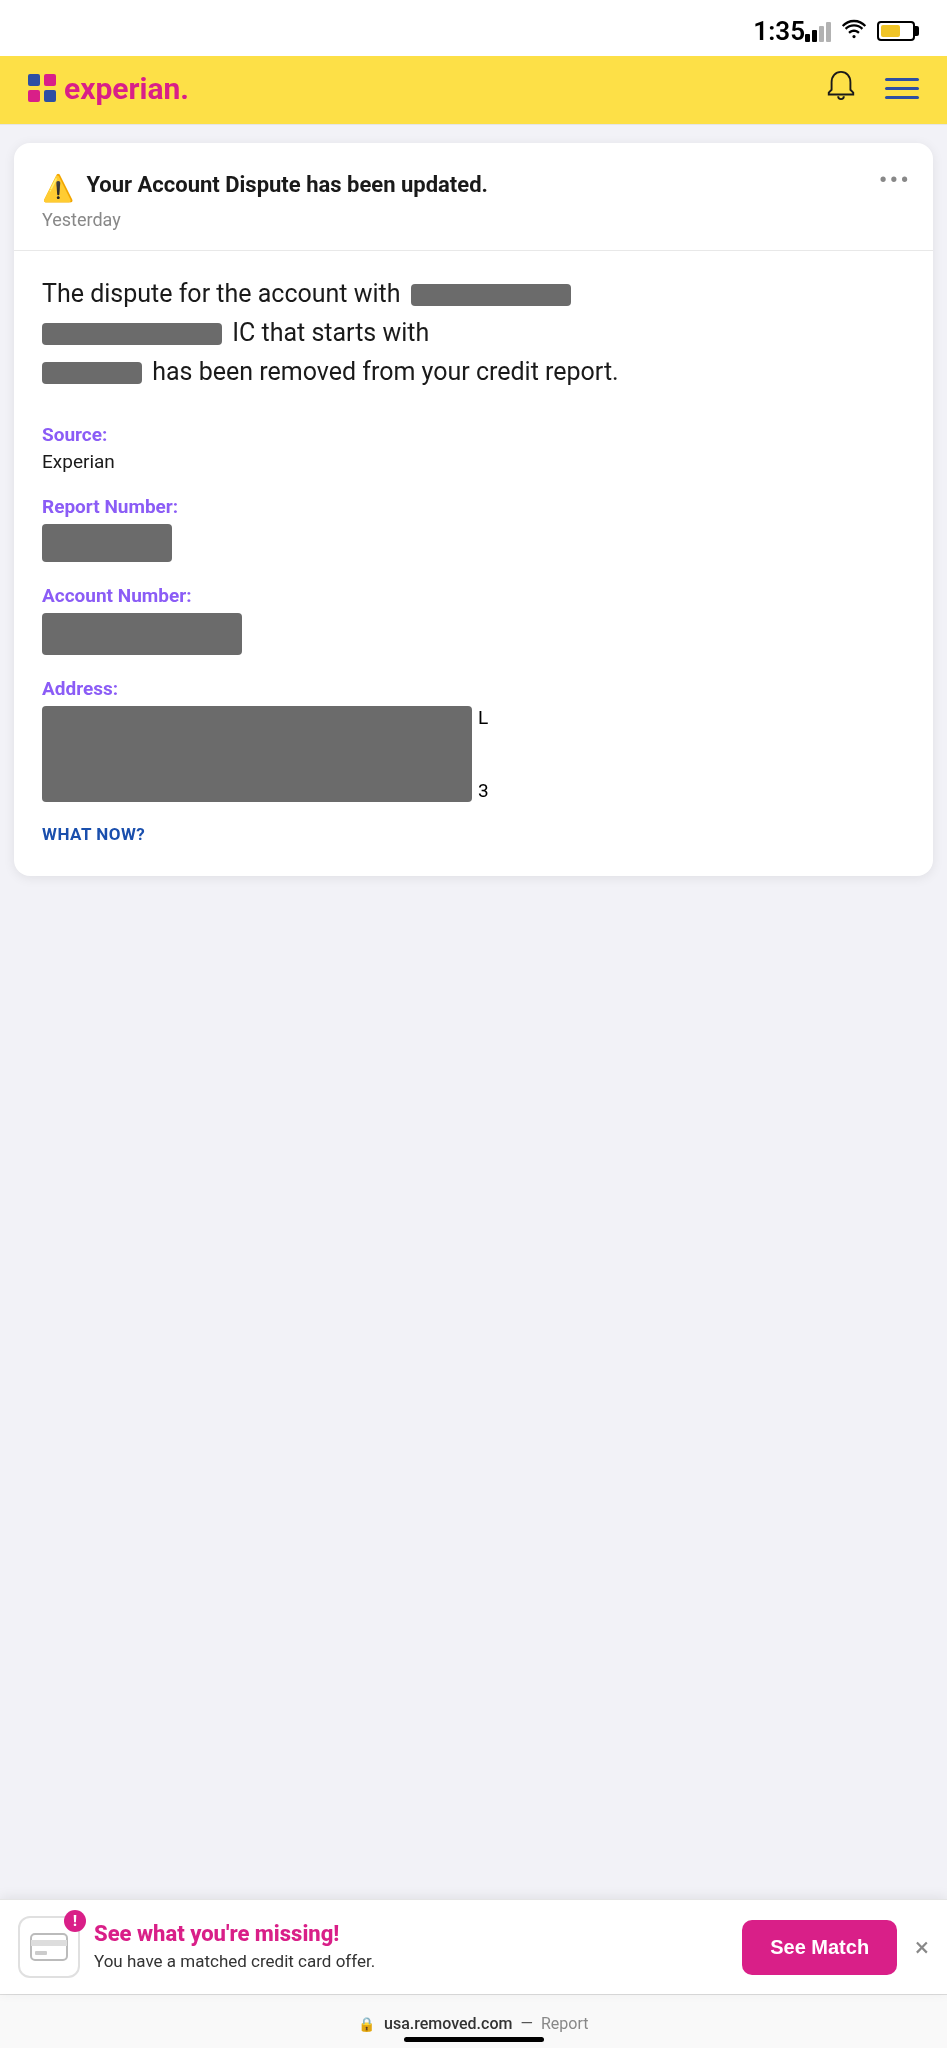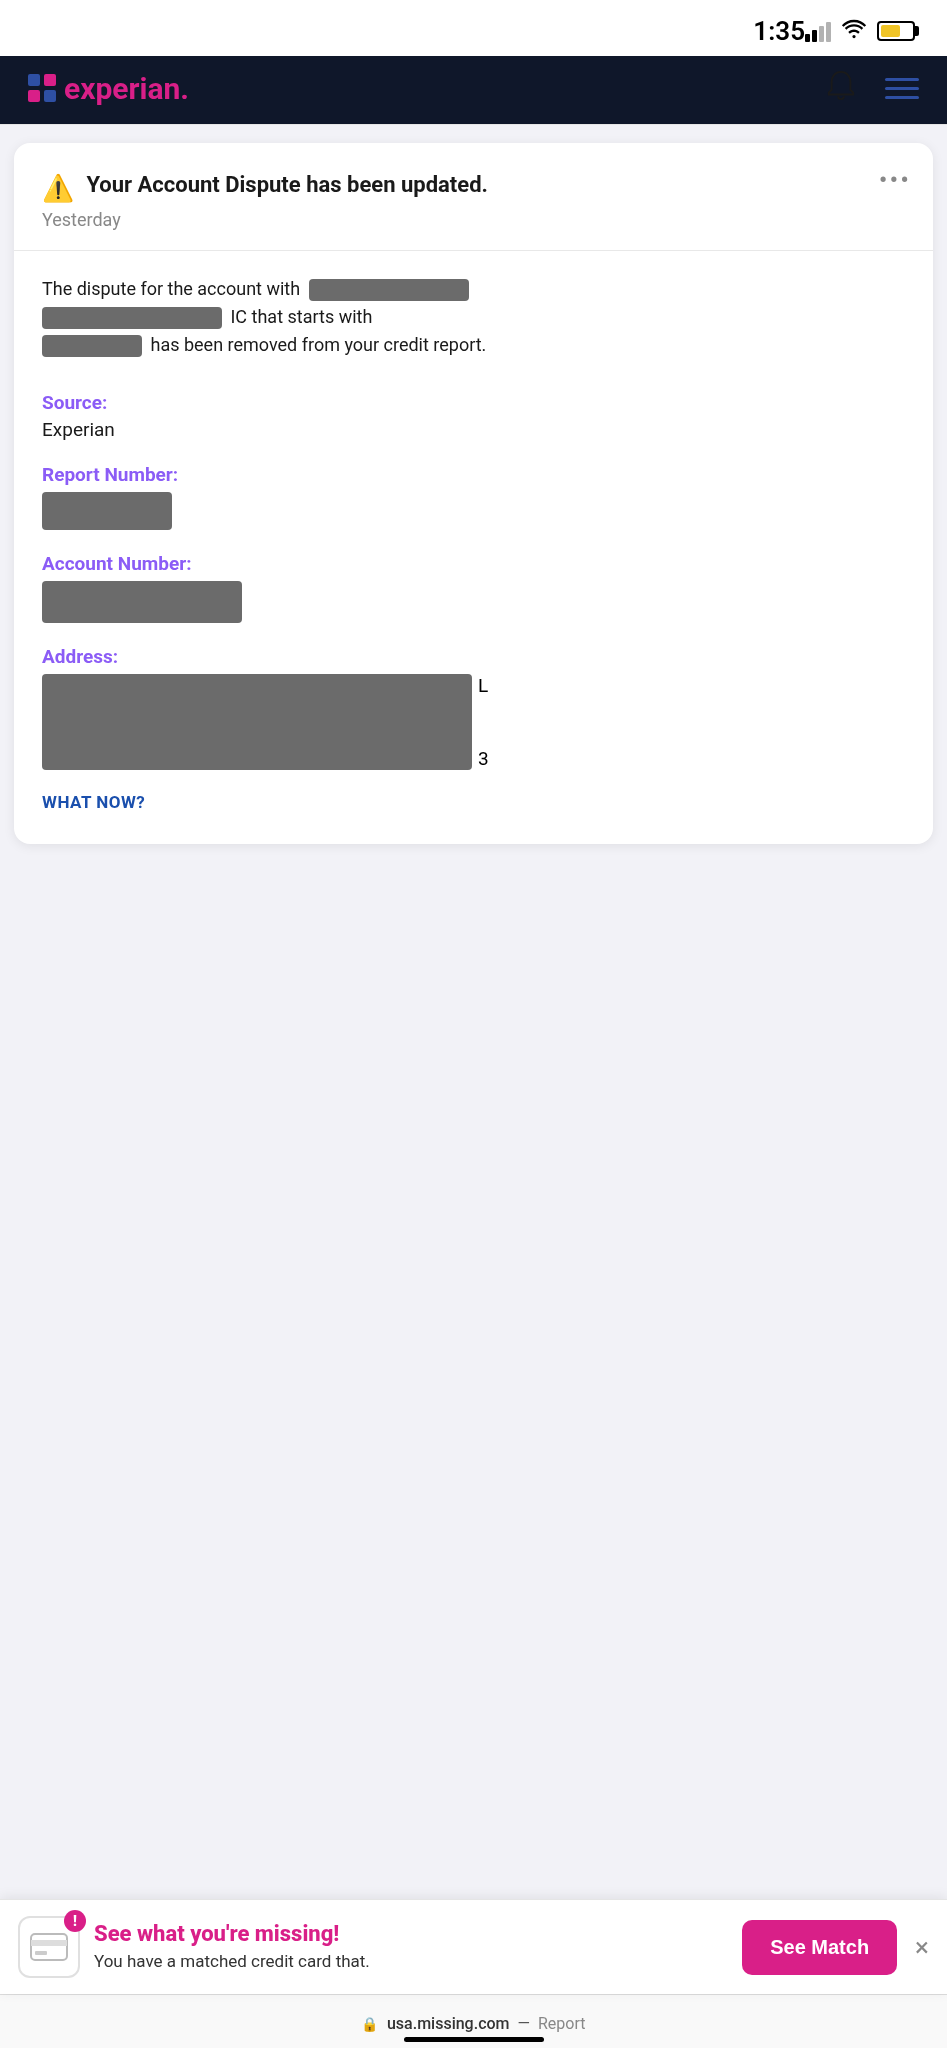--- a/index.html
+++ b/index.html
@@ -73,21 +73,21 @@
     }
     .battery-tip {
       width: 4px;
       height: 10px;
       background: #000;
       border-radius: 0 2px 2px 0;
     }
 
     
     .header {
-      background: #0f172a;
+      background: #fde047;
       display: flex;
       align-items: center;
       justify-content: space-between;
       padding: 14px 28px 18px;
       border-bottom: 1px solid #e5e5e5;
     }
     .logo-container {
       display: flex;
       align-items: center;
       gap: 8px;
@@ -180,21 +180,21 @@
       margin-bottom: 20px;
     }
 
     .divider {
       height: 1px;
       background: #e8e8e8;
       margin: 0 -28px 24px;
     }
 
     .alert-body {
-      font-size: 18px;
+      font-size: 25px;
       color: #1a1a1a;
       line-height: 1.55;
       margin-bottom: 32px;
     }
     .redacted-inline {
       display: inline-block;
       background: #6b6b6b;
       border-radius: 4px;
       height: 22px;
       vertical-align: middle;
@@ -468,26 +468,26 @@
       <svg viewBox="0 0 38 28" fill="none" xmlns="http://www.w3.org/2000/svg">
         <rect x="1" y="1" width="36" height="26" rx="4" stroke="#bbb" stroke-width="2"></rect>
         <rect x="1" y="7" width="36" height="6" fill="#ddd"></rect>
         <rect x="5" y="18" width="12" height="4" rx="1" fill="#ccc"></rect>
       </svg>
     </div>
     <div class="banner-exclaim">!</div>
   </div>
   <div class="banner-text">
     <div class="banner-title">See what you're missing!</div>
-    <div class="banner-subtitle">You have a matched credit card that.</div>
+    <div class="banner-subtitle">You have a matched credit card offer.</div>
   </div>
   <button class="see-match-btn">See Match</button>
   <div class="banner-close">×</div>
 </div>
 
 <div class="address-bar">
   <span class="lock-icon">🔒</span>
-  <span class="address-text">usa.missing.com</span>
+  <span class="address-text">usa.removed.com</span>
   <span>—</span>
   <span class="address-private">Report</span>
 </div>
 
 <div class="home-indicator"></div>
 
 </body></html>

